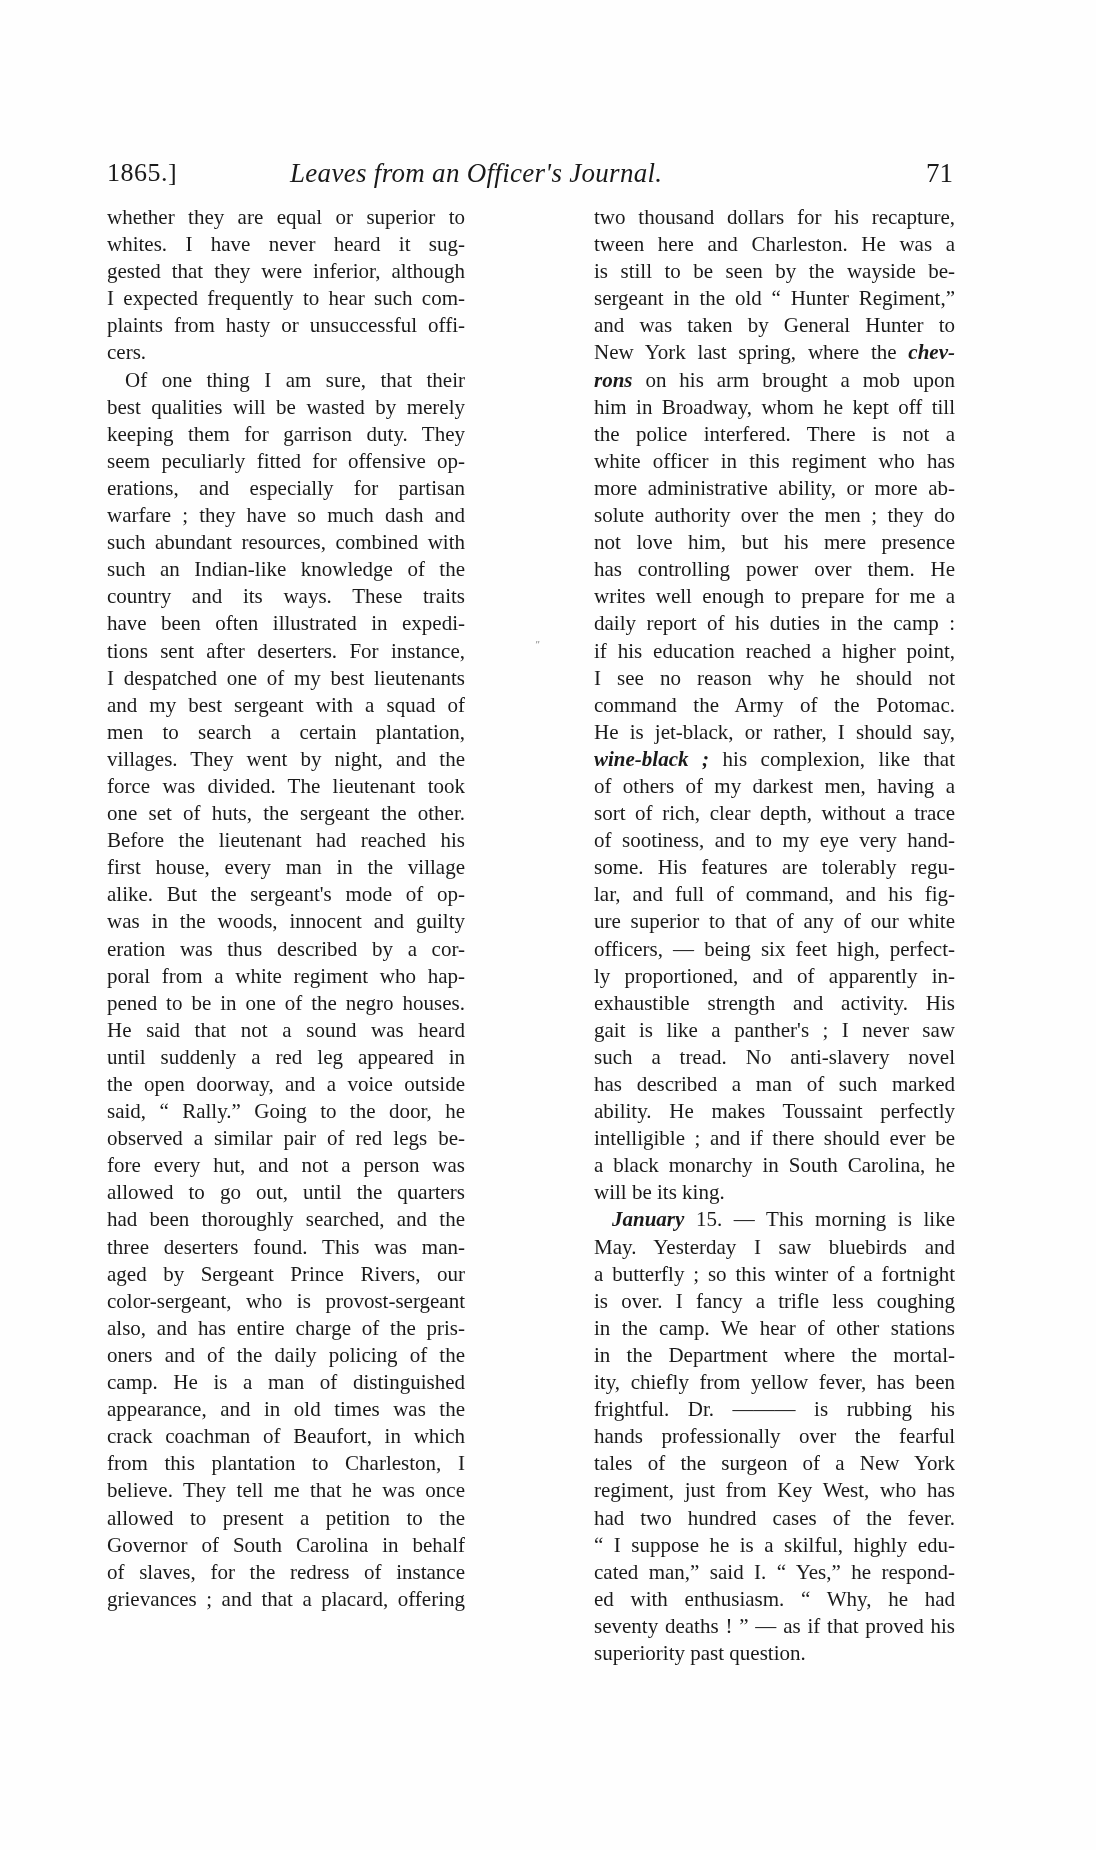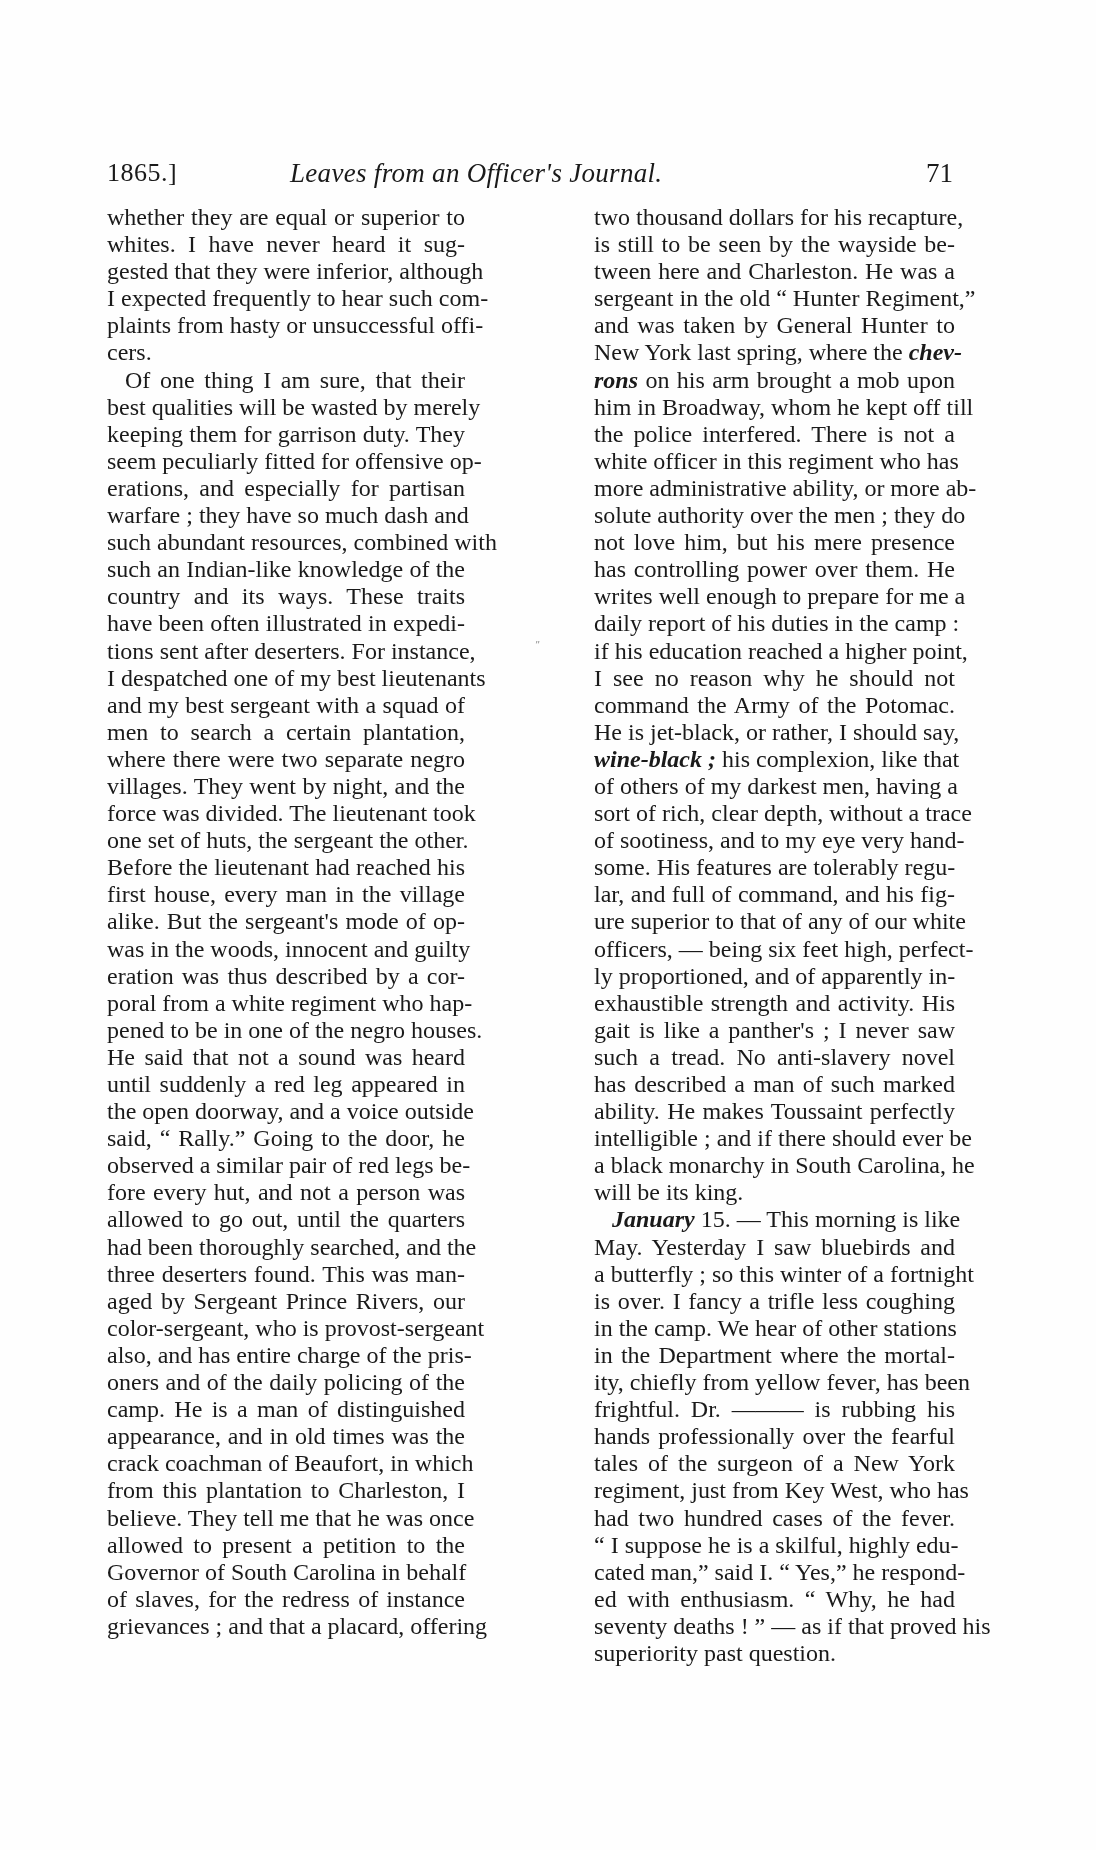--- a/index.html
+++ b/index.html
@@ -2,21 +2,21 @@
 <html><head>
 <meta charset="utf-8">
 <style>
   html, body { margin: 0; padding: 0; background: #ffffff; }
   body { width: 1096px; height: 1850px; position: relative; overflow: hidden; color: #1a1a1a; }
   .page { position: absolute; left: 0; top: 0; width: 1096px; height: 1850px; background: #fefefe; }
   .running-head { position: absolute; top: 158px; left: 0; width: 1096px; height: 40px; font-family: "Liberation Serif", "DejaVu Serif", serif; }
   .rh-year { position: absolute; left: 107px; top: 0; font-size: 26px; letter-spacing: 0.5px; }
   .rh-title { position: absolute; left: 290px; top: 0; font-size: 27px; font-style: italic; letter-spacing: 0.3px; }
   .rh-page { position: absolute; left: 926px; top: 0; font-size: 27px; }
-  .column { position: absolute; top: 204px; width: 358px; font-family: "Liberation Serif", "DejaVu Serif", serif; font-size: 24px; line-height: 27.1px; }
+  .column { position: absolute; top: 204px; width: 358px; font-family: "Liberation Serif", "DejaVu Serif", serif; font-size: 21px; line-height: 27.1px; }
   .col-left { left: 107px; }
   .col-right { left: 558px; width: 361px; margin-left: 36px; }
   .line { display: block; white-space: nowrap; text-align: justify; text-align-last: justify; height: 27.1px; }
   .line.last { text-align-last: left; }
   .line.indent { padding-left: 18px; }
   .it { font-style: italic; font-weight: bold; }
   .speck { position: absolute; left: 535px; top: 640px; width: 4px; height: 5px; color: #999; font-size: 10px; font-family: "DejaVu Sans", sans-serif; }
 </style>
 </head>
 <body>
@@ -42,21 +42,20 @@
       <span class="line">erations, and especially for partisan</span>
       <span class="line">warfare ; they have so much dash and</span>
       <span class="line">such abundant resources, combined with</span>
       <span class="line">such an Indian-like knowledge of the</span>
       <span class="line">country and its ways.  These traits</span>
       <span class="line">have been often illustrated in expedi-</span>
       <span class="line">tions sent after deserters.  For instance,</span>
       <span class="line">I despatched one of my best lieutenants</span>
       <span class="line">and my best sergeant with a squad of</span>
       <span class="line">men to search a certain plantation,</span>
-      <span class="line">where there were two separate negro</span>
       <span class="line">villages.  They went by night, and the</span>
       <span class="line">force was divided.  The lieutenant took</span>
       <span class="line">one set of huts, the sergeant the other.</span>
       <span class="line">Before the lieutenant had reached his</span>
       <span class="line">first house, every man in the village</span>
       <span class="line">alike.  But the sergeant's mode of op-</span>
       <span class="line">was in the woods, innocent and guilty</span>
       <span class="line">eration was thus described by a cor-</span>
       <span class="line">poral from a white regiment who hap-</span>
       <span class="line">pened to be in one of the negro houses.</span>
@@ -78,22 +77,22 @@
       <span class="line">crack coachman of Beaufort, in which</span>
       <span class="line">from this plantation to Charleston, I</span>
       <span class="line">believe.  They tell me that he was once</span>
       <span class="line">allowed to present a petition to the</span>
       <span class="line">Governor of South Carolina in behalf</span>
       <span class="line">of slaves, for the redress of instance</span>
       <span class="line">grievances ;  and that a placard, offering</span>
     </div>
   <div class="column col-right" id="col-right">
       <span class="line">two thousand dollars for his recapture,</span>
+      <span class="line">tween here and Charleston.  He was a</span>
       <span class="line">is still to be seen by the wayside be-</span>
-      <span class="line">tween here and Charleston.  He was a</span>
       <span class="line">sergeant in the old “ Hunter Regiment,”</span>
       <span class="line">and was taken by General Hunter to</span>
       <span class="line"><span>New York last spring, where the </span><span class="it">chev-</span></span>
       <span class="line"><span class="it">rons</span><span> on his arm brought a mob upon</span></span>
       <span class="line">him in Broadway, whom he kept off till</span>
       <span class="line">the police interfered.  There is not a</span>
       <span class="line">white officer in this regiment who has</span>
       <span class="line">more administrative ability, or more ab-</span>
       <span class="line">solute authority over the men ; they do</span>
       <span class="line">not love him, but his mere presence</span>

